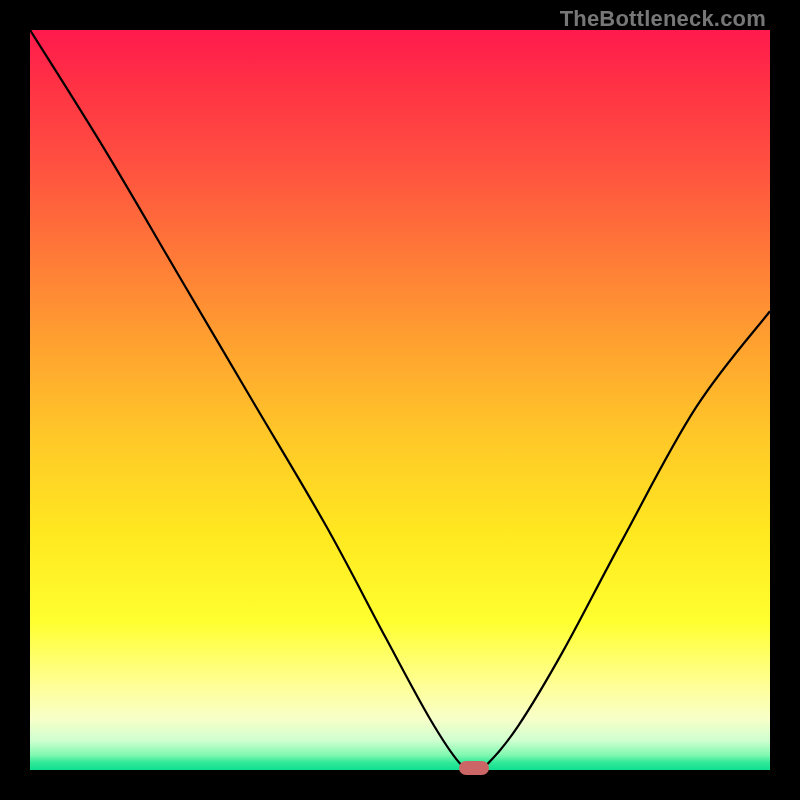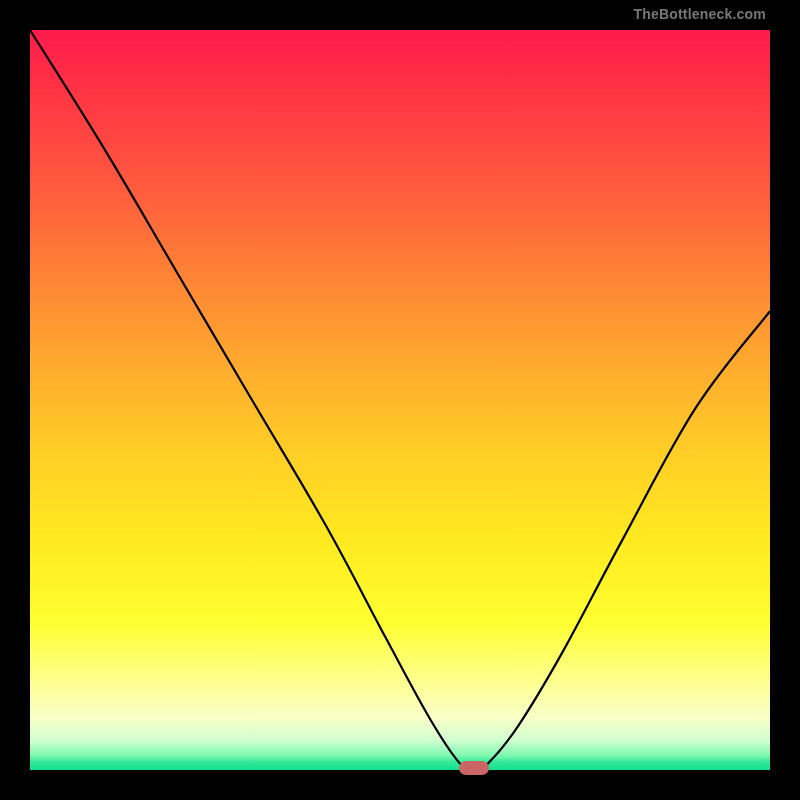--- a/index.html
+++ b/index.html
@@ -37,21 +37,21 @@
       #80f8b0 98%,
       #30e898 99%,
       #10e090 100%
     );
   }
   .watermark {
     position: absolute;
     top: 6px;
     right: 34px;
     font-family: Arial, Helvetica, sans-serif;
-    font-size: 14px;
+    font-size: 22px;
     font-weight: 600;
     color: #777;
     letter-spacing: 0.2px;
     user-select: none;
   }
   svg.curve {
     position: absolute;
     left: 0;
     top: 0;
     width: 740px;

